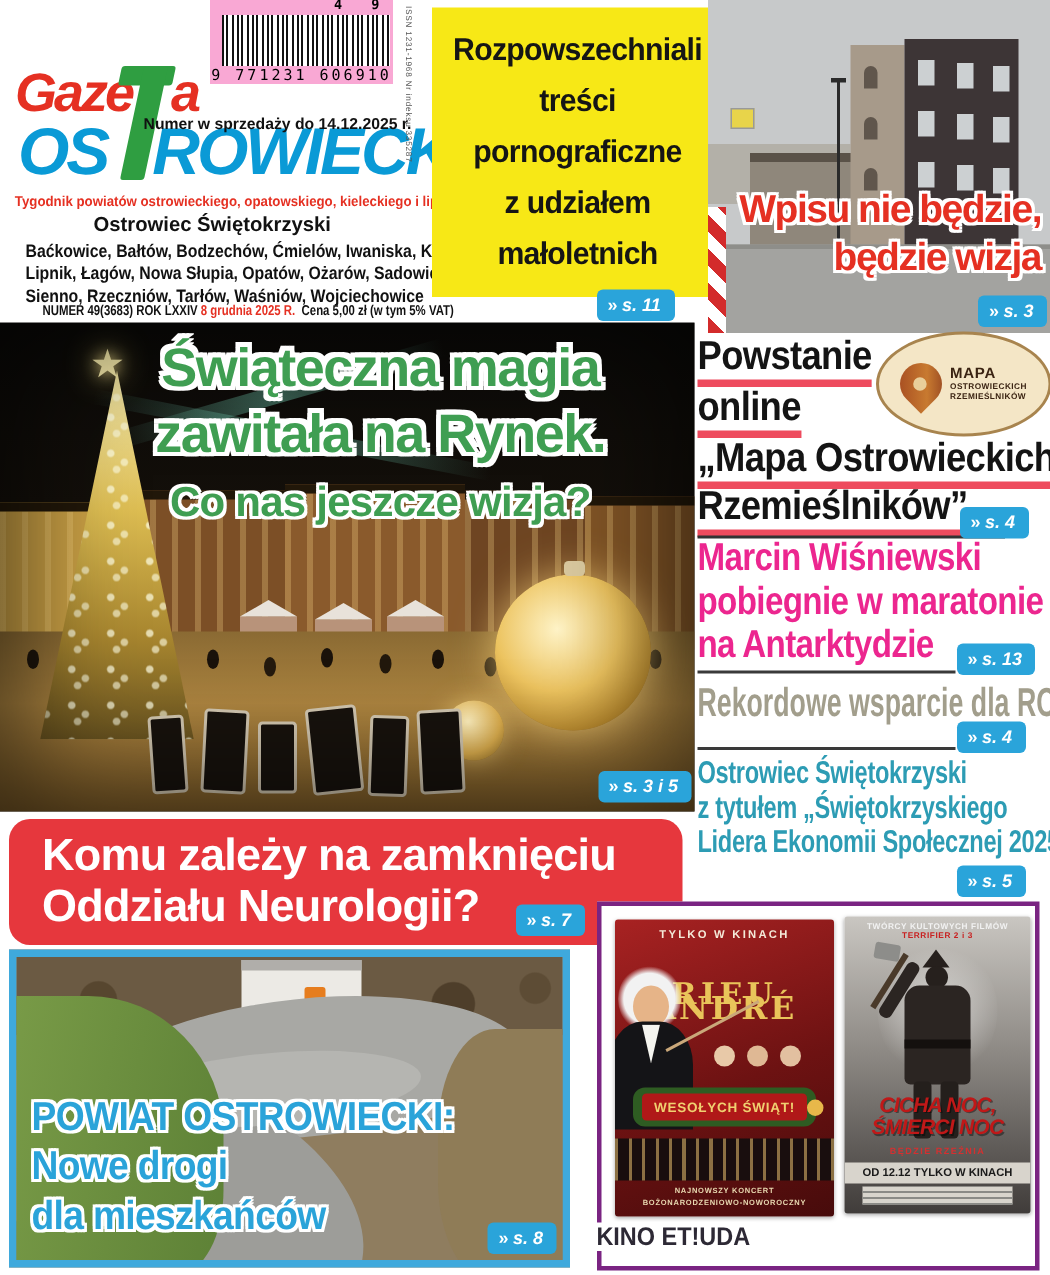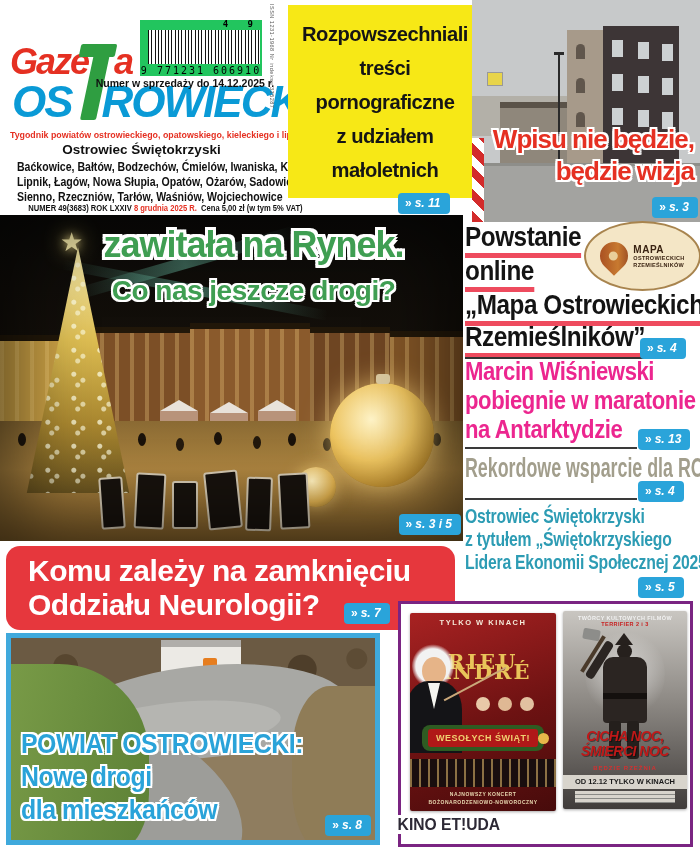--- a/index.html
+++ b/index.html
@@ -24,21 +24,21 @@
   .logo-l1{left:10px;top:44px;font:italic 900 36px/1 "Liberation Sans",sans-serif;
            color:var(--brand-red,#e53022);letter-spacing:-2px;white-space:nowrap;}
   .logo-gap1{display:inline-block;width:26px;}
   .logo-l2{left:12px;top:80px;font:italic 900 44px/1 "Liberation Sans",sans-serif;
            color:var(--brand-blue,#0a9ad6);letter-spacing:-2px;white-space:nowrap;}
   .logo-gap2{display:inline-block;width:30px;}
   .green-t-bar{left:80px;top:44px;width:36px;height:13px;background:var(--brand-green,#2f9e41);
                border-radius:2px;transform:skewX(-12deg);}
   .green-t-stem{left:88px;top:44px;width:16px;height:76px;background:var(--brand-green,#2f9e41);
                 border-radius:2px;transform:skewX(-12deg);}
-  .barcode{left:140px;top:20px;width:122px;height:56px;background:#22c55e;}
+  .barcode{left:140px;top:0;width:122px;height:56px;background:#f9a8d4;}
   .barcode .topnums{position:absolute;right:2px;top:0;font:700 9px/1 "DejaVu Sans Mono",monospace;letter-spacing:7px;}
   .barcode .bars{position:absolute;left:8px;top:10px;right:2px;height:34px;
       background:repeating-linear-gradient(90deg,#111 0 1.5px,#fff 1.5px 3px,#111 3px 4px,#fff 4px 7px,#111 7px 8px,#fff 8px 10px);}
   .barcode .nums{position:absolute;left:0;bottom:0;width:100%;text-align:center;
       font:400 10px/1 "DejaVu Sans Mono",monospace;letter-spacing:2px;}
   .issn-vert{left:268px;top:4px;height:110px;writing-mode:vertical-rl;
       font:400 5.5px/1 "Liberation Sans",sans-serif;color:#555;letter-spacing:.5px;}
   .sale-line{left:90px;top:78px;width:190px;text-align:center;font:700 10.5px/1 "Liberation Sans",sans-serif;color:#111;}
   .tagline{left:0;top:130px;width:283px;text-align:center;white-space:nowrap;
       font:700 9.5px/1 "Liberation Sans",sans-serif;color:var(--brand-red,#e53022);
@@ -306,22 +306,23 @@
     <div class="bauble"></div>
     <div class="bauble-s"></div>
     <div class="ltr" style="left:100px;top:262px;width:20px;height:48px;transform:rotate(-4deg);"></div>
     <div class="ltr" style="left:135px;top:258px;width:26px;height:52px;transform:rotate(3deg);"></div>
     <div class="ltr" style="left:172px;top:266px;width:22px;height:44px;"></div>
     <div class="ltr" style="left:206px;top:256px;width:30px;height:54px;transform:rotate(-6deg);"></div>
     <div class="ltr" style="left:246px;top:262px;width:22px;height:50px;transform:rotate(2deg);"></div>
     <div class="ltr" style="left:279px;top:258px;width:26px;height:52px;transform:rotate(-3deg);"></div>
     <div class="vin"></div>
     <div class="magia-wrap">
+      <div class="magia-l ow3">Świąteczna magia</div>
       <div class="magia-l ow3">zawitała na Rynek.</div>
-      <div class="magia-sub ow2">Co nas jeszcze drogi?</div>
+      <div class="magia-sub ow2">Co nas jeszcze wizja?</div>
     </div>
     <div class="ptag" style="right:2px;bottom:6px;"><span class="chev">»</span><span>s. 3 i 5</span></div>
   </div>
 
   <div class="rc-h1" style="top:224px;"><span>Powstanie</span></div>
   <div class="rc-h1" style="top:258px;"><span>online</span></div>
   <div class="rc-h1" style="top:292px;"><span>„Mapa Ostrowieckich</span></div>
   <div class="rc-h1" style="top:324px;"><span>Rzemieślników”</span></div>
   <div class="rc-h1-subline"></div>
 

